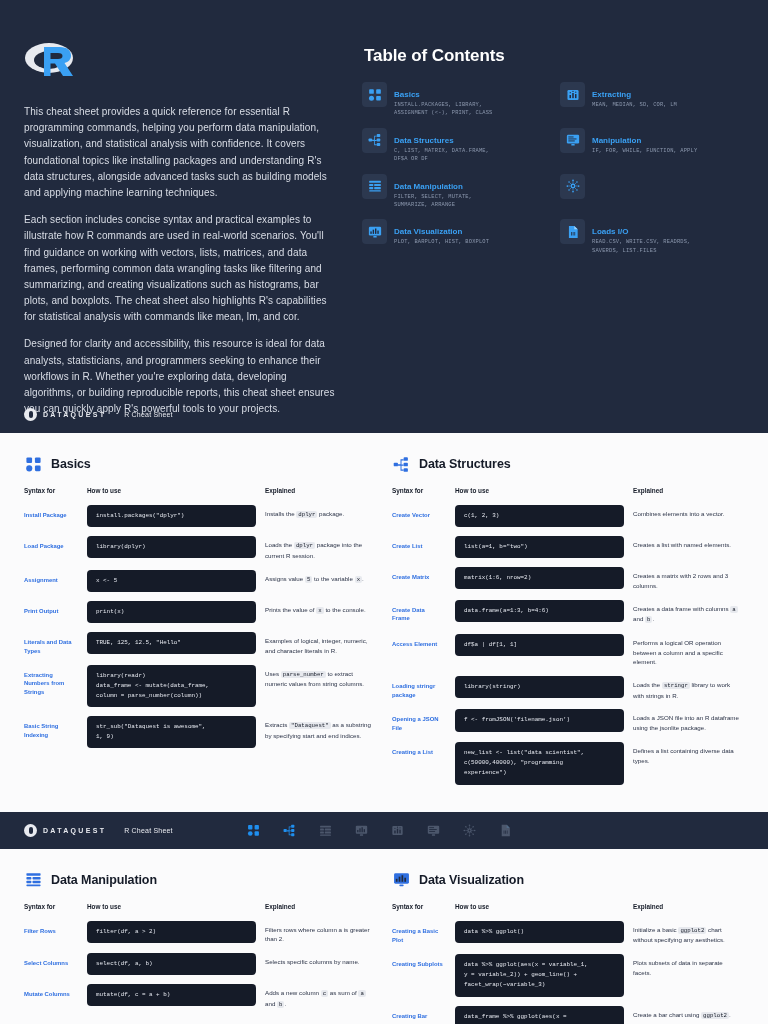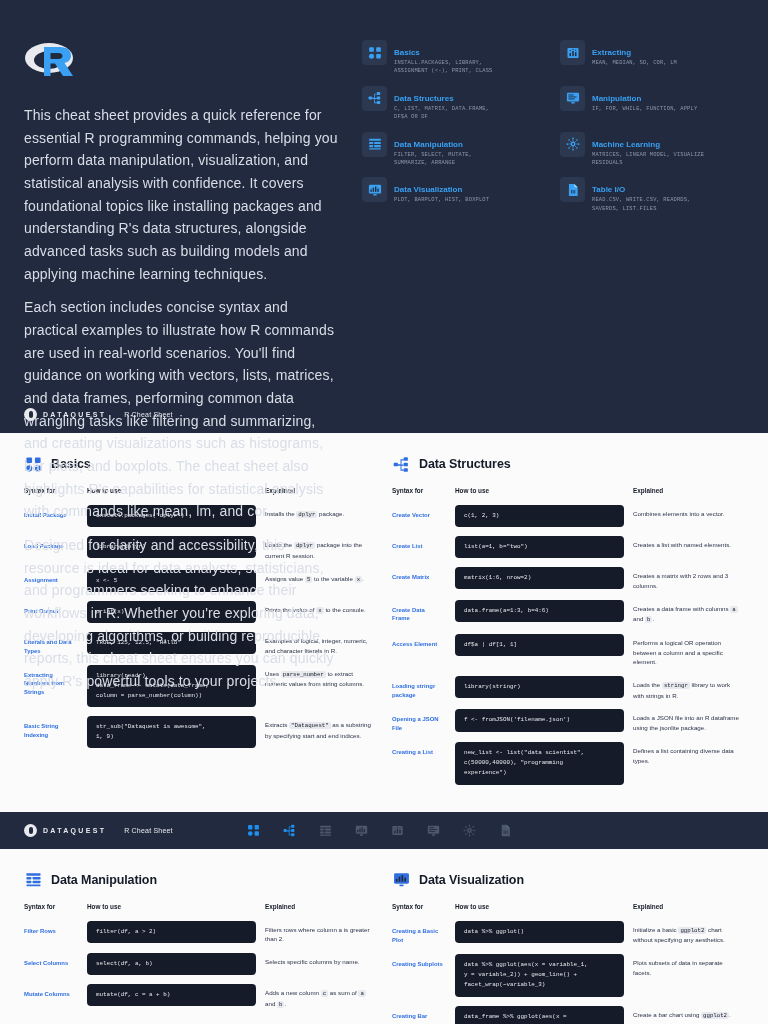--- a/index.html
+++ b/index.html
@@ -20,21 +20,21 @@
     padding: 0;
   }
   .hero-inner { display: flex; padding: 40px 24px 0 24px; }
   .hero-left { width: 330px; padding-right: 16px; }
   .hero-right { flex: 1; padding-left: 8px; }
 
   .rlogo { width: 56px; height: 42px; position: relative; margin-bottom: 22px; }
 
   .hero p {
     color: #d9dde6;
-    font-size: 14px;
+    font-size: 10px;
     line-height: 1.62;
     margin-bottom: 11px;
     letter-spacing: 0.01em;
   }
 
   .toc-title {
     color: #ffffff;
     font-size: 17px;
     font-weight: bold;
     margin: 6px 0 16px 2px;
@@ -191,20 +191,21 @@
           <path d="M40 14h32c14 0 22 7 22 17 0 8-5 13-13 15l17 26H78L62 47h-9v25H40z" fill="#3aa0f3"></path>
           <path d="M53 26h15c6 0 9 2 9 6s-3 6-9 6H53z" fill="#212a3e"></path>
         </svg>
       </div>
       <p>This cheat sheet provides a quick reference for essential R programming commands, helping you perform data manipulation, visualization, and statistical analysis with confidence. It covers foundational topics like installing packages and understanding R's data structures, alongside advanced tasks such as building models and applying machine learning techniques.</p>
       <p>Each section includes concise syntax and practical examples to illustrate how R commands are used in real-world scenarios. You'll find guidance on working with vectors, lists, matrices, and data frames, performing common data wrangling tasks like filtering and summarizing, and creating visualizations such as histograms, bar plots, and boxplots. The cheat sheet also highlights R's capabilities for statistical analysis with commands like mean, lm, and cor.</p>
       <p>Designed for clarity and accessibility, this resource is ideal for data analysts, statisticians, and programmers seeking to enhance their workflows in R. Whether you're exploring data, developing algorithms, or building reproducible reports, this cheat sheet ensures you can quickly apply R's powerful tools to your projects.</p>
     </div>
 
     <div class="hero-right">
+      <div class="toc-title">Table of Contents</div>
       <div class="toc-grid" id="toc-grid">
           <div class="toc-item">
             <span class="toc-ico">
               <svg viewBox="0 0 24 24" width="14" height="14" fill="#3aa0f3">
                 <rect x="2" y="2" width="8" height="8" rx="1.6"></rect>
                 <rect x="14" y="2" width="8" height="8" rx="1.6"></rect>
                 <circle cx="6" cy="17.5" r="4.3"></circle>
                 <rect x="14" y="13.5" width="8" height="8" rx="1.6"></rect>
               </svg>
             </span>
@@ -279,21 +280,20 @@
                   <line x1="12" y1="16" x2="12" y2="20"></line>
                   <line x1="4" y1="12" x2="8" y2="12"></line>
                   <line x1="16" y1="12" x2="20" y2="12"></line>
                   <line x1="6.4" y1="6.4" x2="9.2" y2="9.2"></line>
                   <line x1="17.6" y1="6.4" x2="14.8" y2="9.2"></line>
                   <line x1="6.4" y1="17.6" x2="9.2" y2="14.8"></line>
                   <line x1="17.6" y1="17.6" x2="14.8" y2="14.8"></line>
                 </g>
               </svg>
             </span>
-            <span class="toc-txt"><span class="toc-h">Machine Learning</span><span class="toc-s"><span style="display:block">MATRICES, LINEAR MODEL, VISUALIZE</span><span style="display:block">RESIDUALS</span></span></span>
           </div>
           <div class="toc-item">
             <span class="toc-ico">
               <svg viewBox="0 0 24 24" width="14" height="14" fill="#3aa0f3">
                 <rect x="1.5" y="3" width="21" height="15" rx="2"></rect>
                 <rect x="9" y="19" width="6" height="2.6" rx="1"></rect>
                 <rect x="4" y="11" width="2.4" height="4.2" fill="#212a3e"></rect>
                 <rect x="8" y="8" width="2.4" height="7.2" fill="#212a3e"></rect>
                 <rect x="12" y="6" width="2.4" height="9.2" fill="#212a3e"></rect>
                 <rect x="16" y="9.5" width="2.4" height="5.7" fill="#212a3e"></rect>
@@ -304,21 +304,21 @@
           <div class="toc-item">
             <span class="toc-ico">
               <svg viewBox="0 0 24 24" width="14" height="14" fill="#3aa0f3">
                 <path d="M5 1.6h9.2L20 7.4V22.4H5z"></path>
                 <path d="M14.2 1.6L20 7.4h-5.8z" fill="#9fd3fb"></path>
                 <rect x="8.6" y="12" width="1.3" height="6" fill="#212a3e"></rect>
                 <rect x="11.5" y="12" width="1.3" height="6" fill="#212a3e"></rect>
                 <rect x="14.4" y="12" width="1.3" height="6" fill="#212a3e"></rect>
               </svg>
             </span>
-            <span class="toc-txt"><span class="toc-h">Table I/O</span><span class="toc-s"><span style="display:block">READ.CSV, WRITE.CSV, READRDS,</span><span style="display:block">SAVERDS, LIST.FILES</span></span></span>
+            <span class="toc-txt"><span class="toc-h">Loads I/O</span><span class="toc-s"><span style="display:block">READ.CSV, WRITE.CSV, READRDS,</span><span style="display:block">SAVERDS, LIST.FILES</span></span></span>
           </div>
         </div>
     </div>
 
   </div>
 
   <div class="brandbar">
     <div class="brand">
       <span class="brand-mark">
           <i></i>

